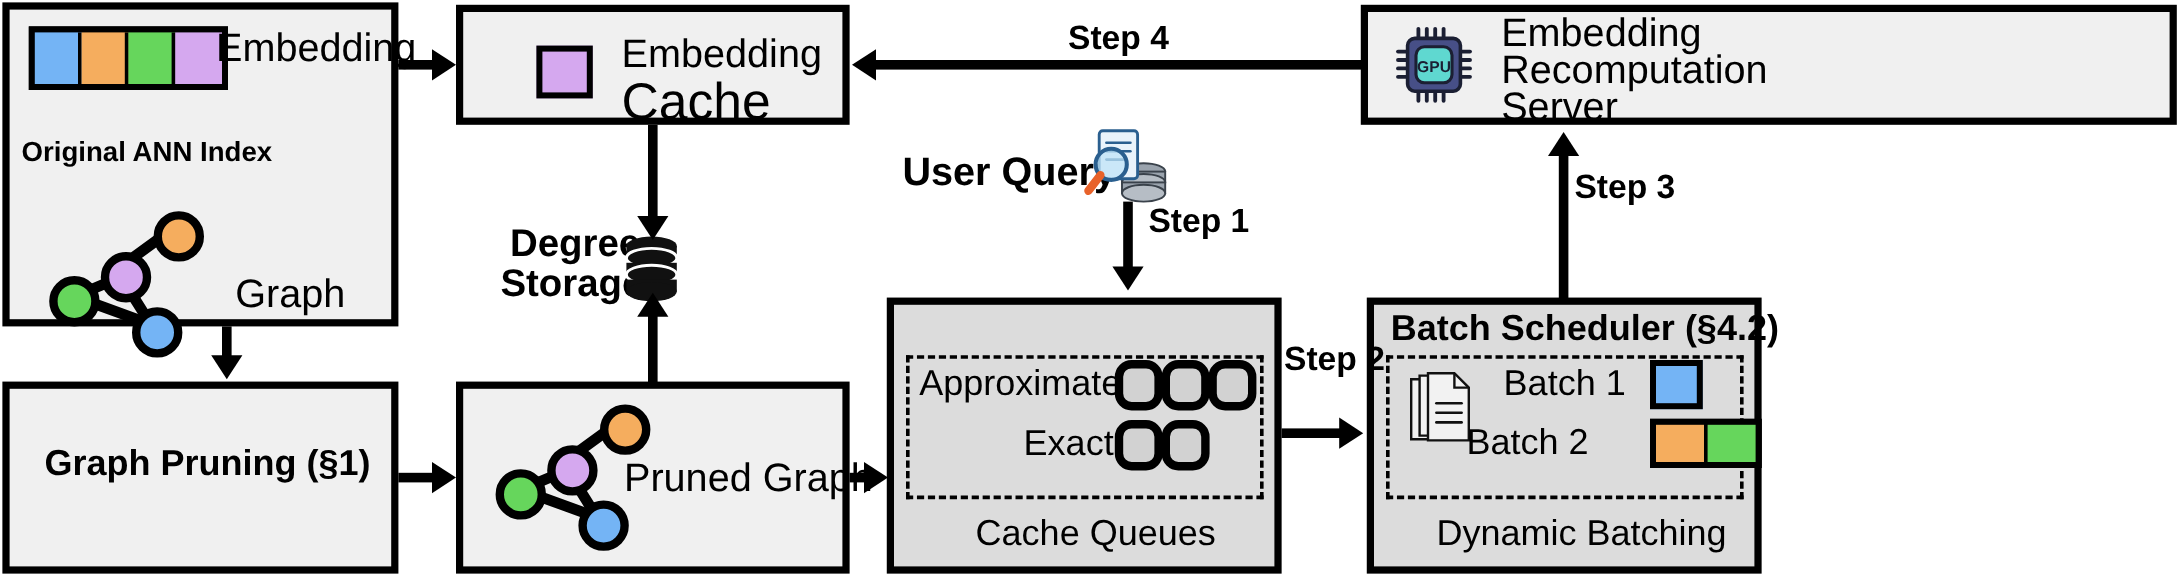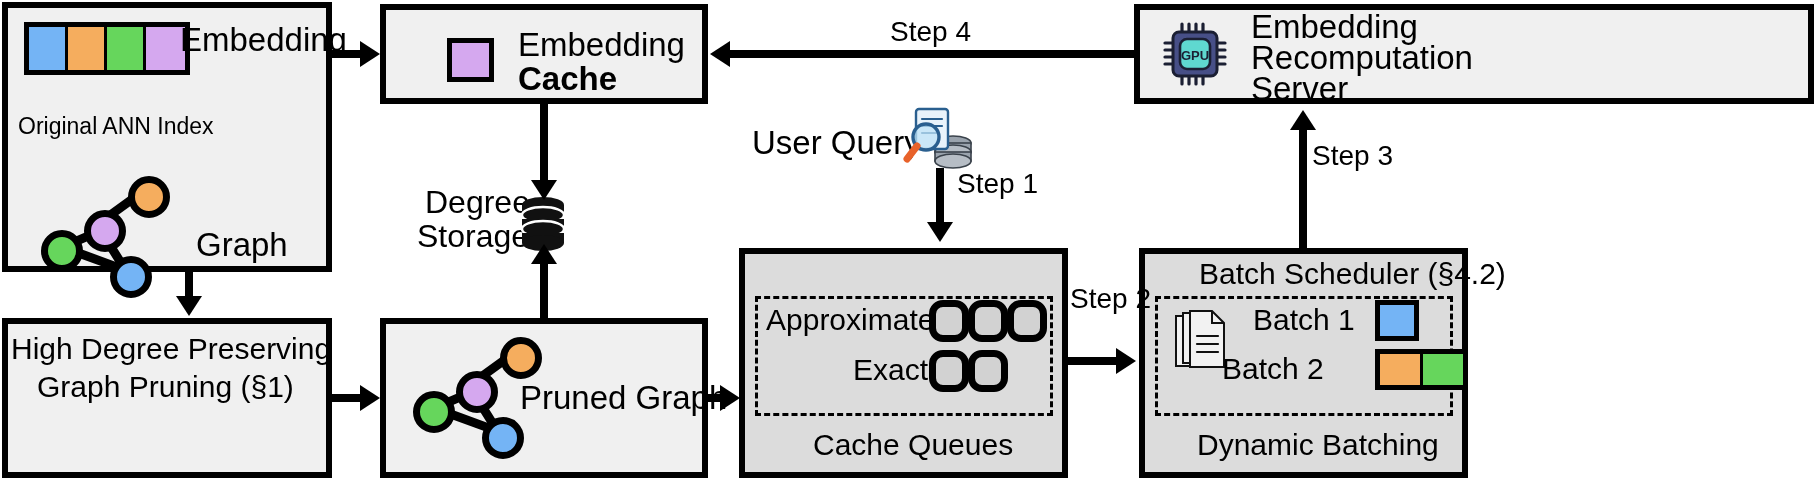--- a/index.html
+++ b/index.html
@@ -1,21 +1,21 @@
 <!DOCTYPE html>
 <html><head>
 <meta charset="utf-8">
 <style>
   html,body{margin:0;padding:0;background:#ffffff;}
   body{width:1817px;height:481px;font-family:"Liberation Sans",sans-serif;overflow:hidden;}
   #stage{position:relative;width:1817px;height:481px;}
   .box{position:absolute;background:#f0f0f0;border:6px solid #000;box-sizing:border-box;}
   .box.gray{background:#dcdcdc;}
   .lbl{position:absolute;color:#000;white-space:pre;line-height:1.12;}
-  .b{font-weight:normal;text-align:right;}
+  .b{font-weight:bold;text-align:right;}
   .sw{border:5px solid #000;box-sizing:border-box;}
   .node{position:absolute;border-radius:50%;border:7px solid #000;box-sizing:border-box;}
   .edge{position:absolute;background:#000;transform-origin:0 50%;height:9px;border-radius:1px;}
   .arrow-h{position:absolute;height:8px;background:#000;}
   .arrow-v{position:absolute;width:8px;background:#000;}
   .head{position:absolute;width:0;height:0;}
   .head-r{border-top:13px solid transparent;border-bottom:13px solid transparent;border-left:20px solid #000;}
   .head-l{border-top:13px solid transparent;border-bottom:13px solid transparent;border-right:20px solid #000;}
   .head-d{border-left:13px solid transparent;border-right:13px solid transparent;border-top:20px solid #000;}
   .head-u{border-left:13px solid transparent;border-right:13px solid transparent;border-bottom:20px solid #000;}
@@ -51,21 +51,21 @@
     <div class="node" style="left:1px;top:62px;width:42px;height:42px;background:#66d65c;"></div>
     <div class="node" style="left:70px;top:88px;width:42px;height:42px;background:#74b4f5;"></div>
   </div>
 
   <div class="lbl" style="left:196px;top:227px;font-size:33px;">Graph</div>
 
   <div class="box" style="left:380px;top:4px;width:328px;height:100px;">
   </div>
   <div class="sw" style="position:absolute;left:447px;top:38px;width:47px;height:44px;background:#d5a8ef;"></div>
   <div class="lbl" style="left:518px;top:27px;font-size:33px;">Embedding</div>
-  <div class="lbl" style="left:518px;top:61px;font-size:33px;font-weight:bold;">Cache</div>
+  <div class="lbl" style="left:518px;top:61px;font-size:43px;">Cache</div>
 
   <div class="box" style="left:1134px;top:4px;width:680px;height:100px;">
   </div>
 
   <svg style="position:absolute;left:1162px;top:21px;" width="66" height="66" viewBox="0 0 66 66">
     <g stroke="#1b1f33" stroke-width="3.2" stroke-linecap="round">
       <line x1="20" y1="3" x2="20" y2="13"></line>
         <line x1="27" y1="3" x2="27" y2="13"></line>
       <line x1="34" y1="3" x2="34" y2="13"></line>
         <line x1="41" y1="3" x2="41" y2="13"></line>
@@ -85,21 +85,20 @@
     <rect x="11" y="11" width="44" height="44" rx="6" fill="#474f87" stroke="#1b1f33" stroke-width="3"></rect>
     <rect x="18" y="18" width="30" height="30" rx="7" fill="#5fd8d0" stroke="#1b1f33" stroke-width="2.6"></rect>
     <text x="33" y="39" text-anchor="middle" font-family="Liberation Sans, sans-serif" font-size="13" font-weight="bold" fill="#1b1f33">GPU</text>
   </svg>
   <div class="lbl" style="left:1251px;top:9px;font-size:33px;">Embedding</div>
   <div class="lbl" style="left:1251px;top:71px;font-size:33px;">Server</div>
   <div class="lbl" style="left:1251px;top:40px;font-size:33px;">Recomputation</div>
 
   <div class="box" style="left:2px;top:318px;width:330px;height:160px;">
   </div>
-  <div class="lbl b" style="left:11px;top:332px;font-size:30px;">High Degree Preserving</div>
   <div class="lbl b" style="left:37px;top:370px;font-size:30px;">Graph Pruning (§1)</div>
 
   <div class="box" style="left:380px;top:318px;width:328px;height:160px;">
   </div>
   <div style="position:absolute;left:412px;top:330px;width:130px;height:110px;">
     <div class="edge" style="left:56px;top:52px;width:54px;transform:rotate(-36deg);"></div>
     <div class="edge" style="left:26px;top:72px;width:44px;transform:rotate(-23deg);"></div>
     <div class="edge" style="left:26px;top:75px;width:62px;transform:rotate(20deg);"></div>
     <div class="edge" style="left:62px;top:59px;width:38px;transform:rotate(58deg);"></div>
     <div class="node" style="left:88px;top:7px;width:42px;height:42px;background:#f5ad5e;"></div>
@@ -147,21 +146,21 @@
   <div class="slot" style="left:929px;top:300px;width:40px;height:42px;"></div>
   <div class="slot" style="left:968px;top:300px;width:40px;height:42px;"></div>
   <div class="slot" style="left:1007px;top:300px;width:40px;height:42px;"></div>
   <div class="lbl" style="left:853px;top:353px;font-size:30px;">Exact</div>
   <div class="slot" style="left:929px;top:350px;width:40px;height:42px;"></div>
   <div class="slot" style="left:968px;top:350px;width:40px;height:42px;"></div>
   <div class="lbl" style="left:813px;top:428px;font-size:30px;">Cache Queues</div>
 
   <div class="box gray" style="left:1139px;top:248px;width:329px;height:230px;">
   </div>
-  <div class="lbl b" style="left:1159px;top:257px;font-size:30px;margin-left:40px;">Batch Scheduler (§4.2)</div>
+  <div class="lbl b" style="left:1159px;top:257px;font-size:30px;">Batch Scheduler (§4.2)</div>
   <div class="dashbox" style="left:1155px;top:296px;width:298px;height:120px;"></div>
   <svg style="position:absolute;left:1172px;top:310px;" width="58" height="64" viewBox="0 0 58 64">
     <g fill="#f2f2f2" stroke="#111" stroke-width="2">
       <path d="M4 6 h22 l10 10 v40 h-32 z"></path>
       <path d="M11 3 h22 l10 10 v40 h-32 z"></path>
       <path d="M18 1 h22 l12 12 v44 h-34 z"></path>
     </g>
     <path d="M40 1 v12 h12" fill="none" stroke="#111" stroke-width="2"></path>
     <g stroke="#111" stroke-width="2.2" stroke-linecap="round">
       <line x1="25" y1="26" x2="46" y2="26"></line>

